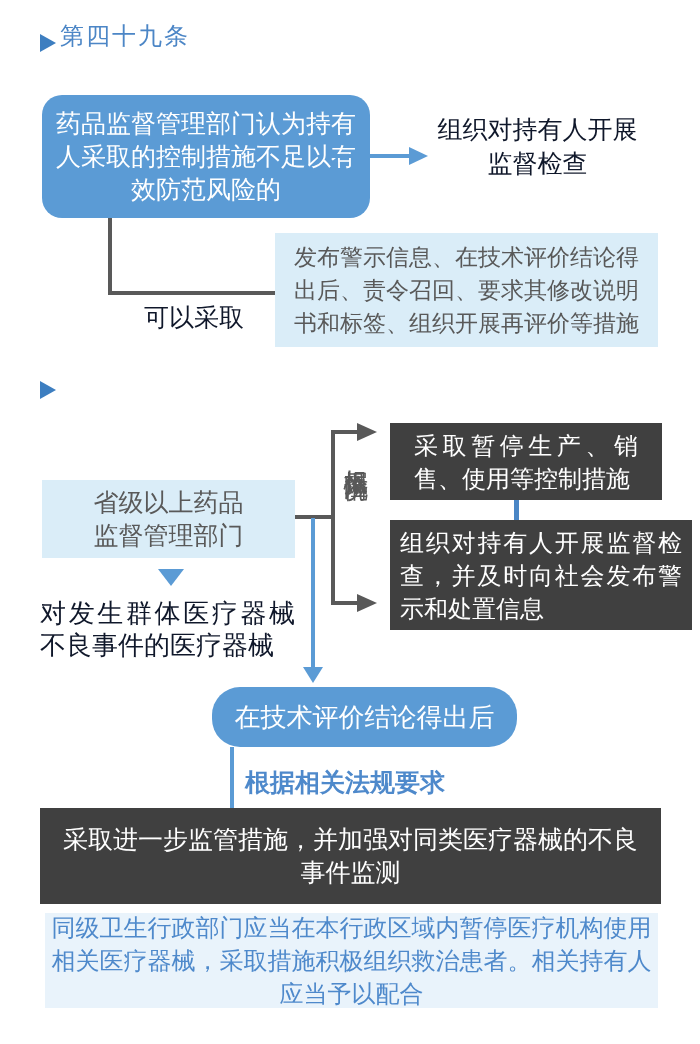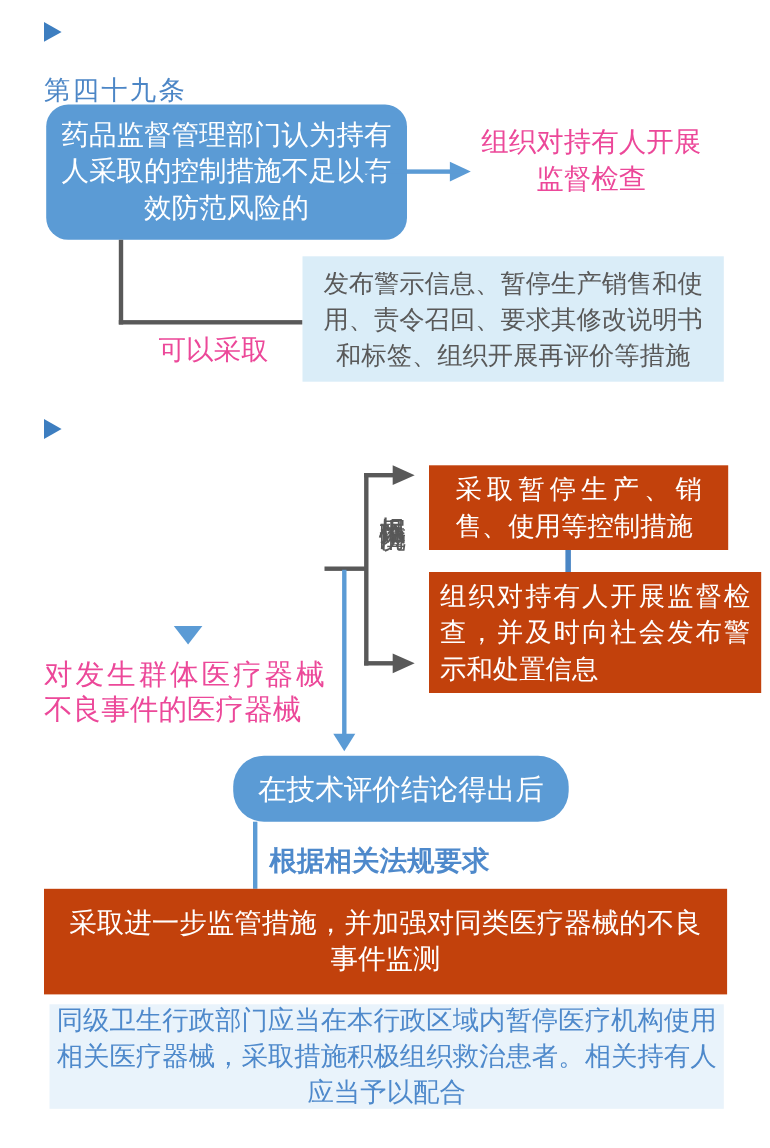--- a/index.html
+++ b/index.html
@@ -1,36 +1,36 @@
 <!DOCTYPE html>
 <html><head>
 <meta charset="utf-8">
 <style>
   html,body{margin:0;padding:0;background:#ffffff;}
   body{font-family:"Liberation Sans","DejaVu Sans",sans-serif;}
   .canvas{position:relative;width:700px;height:1044px;background:#ffffff;overflow:hidden;}
 
   
-  .sec-header{position:absolute;display:flex;align-items:flex-start;gap:28px;flex-direction:column;}
+  .sec-header{position:absolute;display:flex;align-items:flex-end;gap:4px;}
   .bullet-tri{width:0;height:0;border-left:16px solid #3d7ec0;border-top:9px solid transparent;border-bottom:9px solid transparent;}
   .sec-title{color:#4c86c6;font-size:24px;letter-spacing:2px;}
 
   
   .box{position:absolute;box-sizing:border-box;display:flex;align-items:center;justify-content:center;}
   .box-primary{background:#5b9bd5;color:#ffffff;}
-  .box-medium{background:#c2410c;color:#ffffff;}
+  .box-medium{background:#404040;color:#ffffff;}
   .box-light{background:#daedf8;color:#595959;}
   .box-lightest{background:#e9f3fb;color:#4e89cb;}
   .rounded{border-radius:20px;}
   .rounded-big{border-radius:28px;}
   .txt-c{text-align:center;}
   .txt-j{text-align:justify;}
 
   
-  .plain{position:absolute;color:#ec4899;}
+  .plain{position:absolute;color:#0f172a;}
 
   
   .line{position:absolute;}
   .gray{background:#595959;}
   .blue{background:#5b9bd5;}
   .dblue{background:#4a86c5;}
 
   
   .ah{position:absolute;width:0;height:0;}
   .ah-right-blue{border-left:19px solid #5b9bd5;border-top:9px solid transparent;border-bottom:9px solid transparent;}
@@ -53,26 +53,29 @@
   <div class="box box-primary rounded txt-c" style="left:42px;top:95px;width:328px;height:123px;font-size:25px;line-height:33px;padding:0 12px;">药品监督管理部门认为持有人采取的控制措施不足以有效防范风险的</div>
 
   <div class="line blue" style="left:330px;top:154px;width:82px;height:4px;"></div>
   <div class="ah ah-right-blue" style="left:409px;top:147px;"></div>
   <div class="plain txt-c" style="left:430px;top:112px;width:215px;font-size:25px;line-height:34px;">组织对持有人开展监督检查</div>
 
   <div class="line gray" style="left:108px;top:218px;width:4px;height:77px;"></div>
   <div class="line gray" style="left:108px;top:291px;width:167px;height:4px;"></div>
   <div class="plain" style="left:144px;top:253px;font-size:25px;margin-top:48px;">可以采取</div>
 
-  <div class="box box-light txt-c" style="left:275px;top:233px;width:383px;height:114px;font-size:23px;line-height:33px;padding:0 16px;">发布警示信息、暂停生产销售和使用、责令召回、要求其修改说明书和标签、组织开展再评价等措施</div>
+  <div class="box box-light txt-c" style="left:275px;top:233px;width:383px;height:114px;font-size:23px;line-height:33px;padding:0 16px;">发布警示信息、在技术评价结论得出后、责令召回、要求其修改说明书和标签、组织开展再评价等措施</div>
 
   <div class="sec-header" style="left:40px;top:381px;">
     <span class="bullet-tri"></span>
   </div>
 
+  <div class="box box-light" style="left:42px;top:480px;width:253px;height:78px;">
+    <div class="txt-c" style="width:162px;font-size:25px;line-height:33px;">省级以上药品监督管理部门</div>
+  </div>
 
   <div class="ah" style="left:158px;top:569px;border-top:17px solid #5b9bd5;border-left:13px solid transparent;border-right:13px solid transparent;"></div>
 
   <div class="plain txt-j" style="left:40px;top:597px;width:255px;font-size:26px;line-height:32px;">对发生群体医疗器械不良事件的医疗器械</div>
 
   <div class="line gray" style="left:295px;top:515px;width:38px;height:4px;"></div>
 
   <div class="line gray" style="left:331px;top:430px;width:4px;height:175px;"></div>
   <div class="line gray" style="left:331px;top:430px;width:28px;height:4px;"></div>
   <div class="ah ah-right-gray" style="left:357px;top:423px;"></div>

